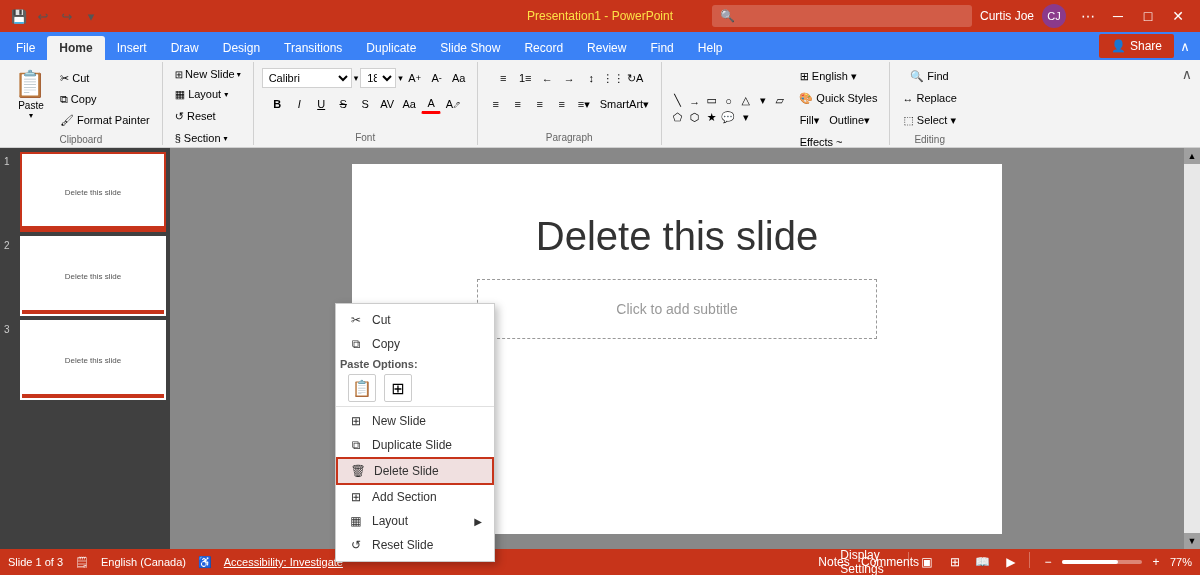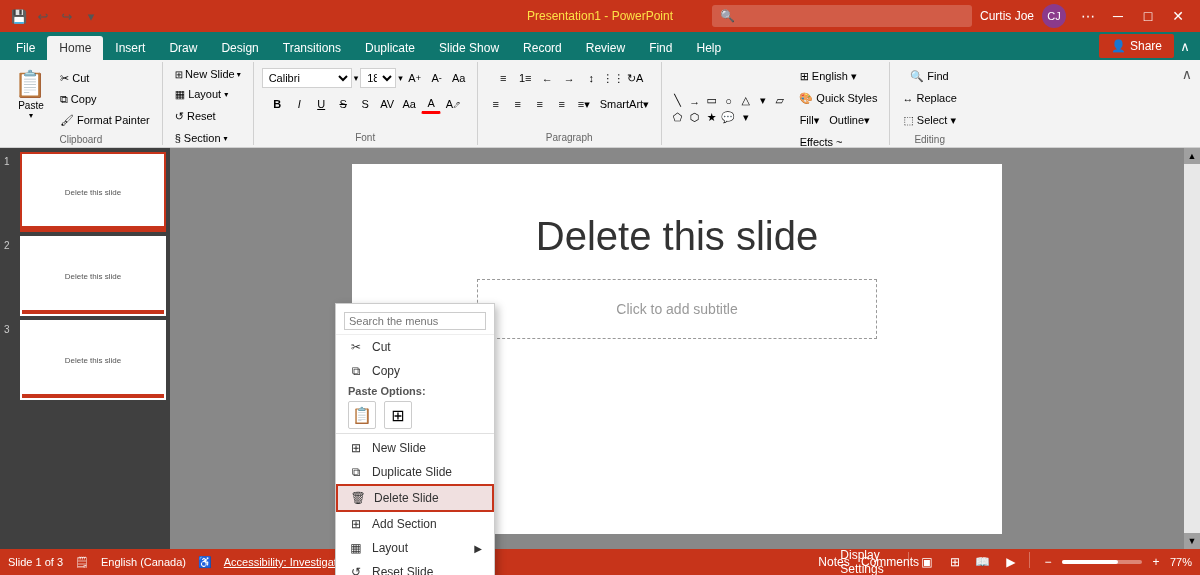--- a/index.html
+++ b/index.html
@@ -57,36 +57,36 @@
       align-items: center;
       justify-content: center;
       font-size: 14px;
       cursor: pointer;
       border-radius: 2px;
     }
 
     
     #ribbon-tabs {
       height: 28px;
-      background: #0f766e;
+      background: #3b82f6;
       display: flex;
       align-items: flex-end;
       padding: 0 4px;
     }
     .ribbon-tab {
       padding: 4px 12px;
       font-size: 12px;
       color: white;
       cursor: pointer;
       border-radius: 3px 3px 0 0;
       height: 24px;
       display: flex;
       align-items: center;
     }
-    .ribbon-tab.active { background: #f3f3f3; color: #333; }
+    .ribbon-tab.active { background: #f3f3f3; color: #333; font-weight: bold; }
 
     
     #ribbon {
       height: 88px;
       background: #f3f3f3;
       border-bottom: 1px solid #d0d0d0;
       display: flex;
       align-items: stretch;
       padding: 2px 0;
     }
@@ -367,21 +367,21 @@
       cursor: pointer;
       gap: 8px;
       color: #333;
     }
     .ctx-item.highlighted {
       background: #f0e0e0;
       border: 2px solid #c7341a;
     }
     .ctx-icon { width: 16px; height: 16px; display: flex; align-items: center; justify-content: center; font-size: 12px; flex-shrink: 0; }
     .ctx-separator { height: 1px; background: #e0e0e0; margin: 2px 0; }
-    .ctx-section-header { padding: 2px 12px; font-size: 11px; font-weight: bold; color: #555; }
+    .ctx-section-header { padding: 2px 4px; font-size: 11px; font-weight: bold; color: #555; }
     .ctx-paste-row { display: flex; align-items: center; padding: 2px 12px; gap: 8px; }
     .ctx-paste-icon { width: 28px; height: 28px; border: 1px solid #ccc; display: flex; align-items: center; justify-content: center; cursor: pointer; font-size: 16px; border-radius: 2px; }
     .ctx-arrow { margin-left: auto; font-size: 10px; }
 
     
     #arrow-overlay {
       position: absolute;
       left: 230px;
       top: 200px;
       width: 120px;
@@ -722,23 +722,20 @@
       <svg id="arrow-overlay" viewBox="0 0 120 140" style="position:absolute;left:230px;top:180px;width:110px;height:130px;pointer-events:none;">
         <defs>
           <marker id="arrowhead" markerWidth="10" markerHeight="7" refX="10" refY="3.5" orient="auto">
             <polygon points="0 0, 10 3.5, 0 7" fill="#cc2200"></polygon>
           </marker>
         </defs>
         <path d="M 90 10 Q 90 100 20 120" stroke="#cc2200" stroke-width="4" fill="none" marker-end="url(#arrowhead)"></path>
       </svg>
 
       <div id="context-menu">
-        <div class="ctx-search">
-          <input type="text" placeholder="Search the menus" style="">
-        </div>
         <div class="ctx-item">
           <span class="ctx-icon">✂</span>
           <span>Cut</span>
         </div>
         <div class="ctx-item">
           <span class="ctx-icon">⧉</span>
           <span>Copy</span>
         </div>
         <div class="ctx-section-header">
           <span>Paste Options:</span>

